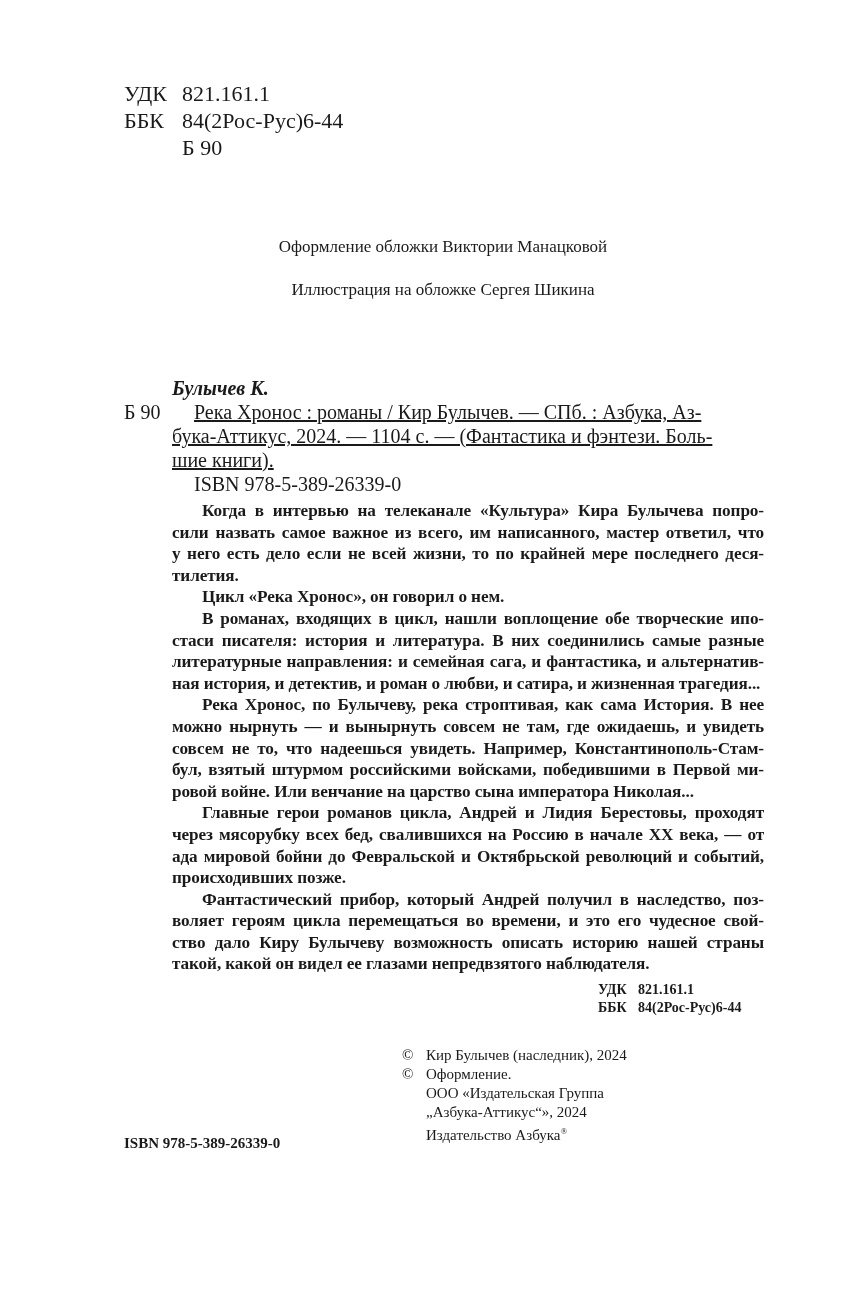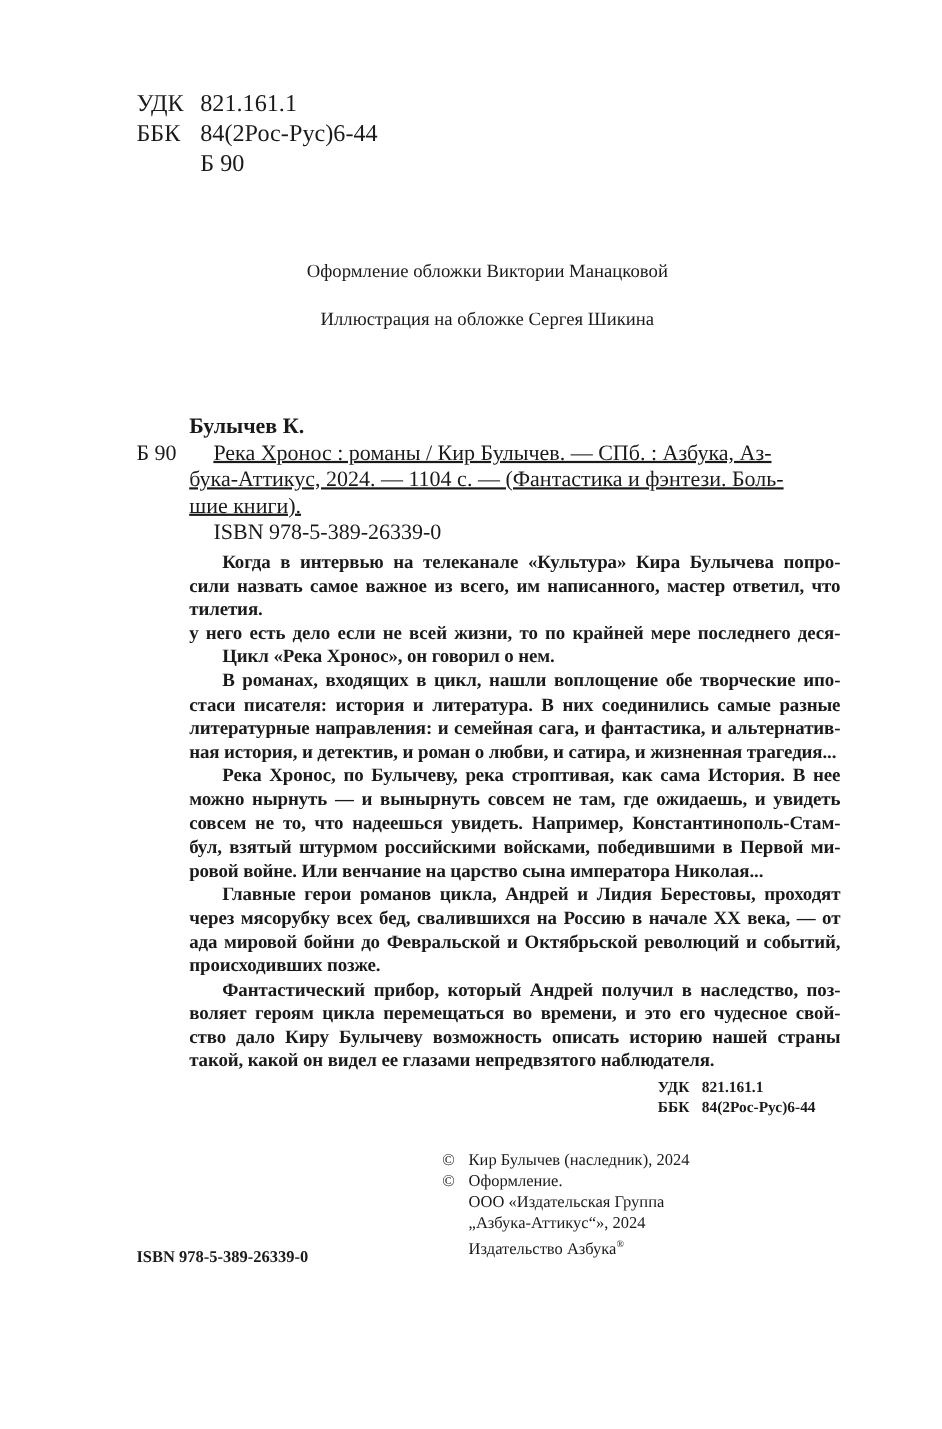--- a/index.html
+++ b/index.html
@@ -45,20 +45,21 @@
       left: 124px;
       top: 376px;
       width: 640px;
       font-family: "Liberation Serif", "DejaVu Serif", serif;
       font-size: 20px;
       line-height: 24px;
     }
     .biblio-author {
       margin-left: 48px;
       font-weight: bold;
+      font-style: italic;
     }
     .biblio-entry {
       display: flex;
     }
     .biblio-code {
       width: 48px;
       flex: 0 0 48px;
     }
     .biblio-text {
       flex: 1;
@@ -153,22 +154,22 @@
       <span class="biblio-line">шие книги).</span>
     </div>
   </div>
   <div class="biblio-isbn">ISBN 978-5-389-26339-0</div>
 </div>
 
 <div class="abs annotation">
   <p class="para">
     <span class="line indent">Когда в интервью на телеканале «Культура» Кира Булычева попро-</span>
     <span class="line">сили назвать самое важное из всего, им написанного, мастер ответил, что</span>
+    <span class="line">у него есть дело если не всей жизни, то по крайней мере последнего деся-</span>
     <span class="line last">тилетия.</span>
-    <span class="line">у него есть дело если не всей жизни, то по крайней мере последнего деся-</span>
   </p>
   <p class="para">
     <span class="line indent last">Цикл «Река Хронос», он говорил о нем.</span>
   </p>
   <p class="para">
     <span class="line indent">В романах, входящих в цикл, нашли воплощение обе творческие ипо-</span>
     <span class="line">стаси писателя: история и литература. В них соединились самые разные</span>
     <span class="line">литературные направления: и семейная сага, и фантастика, и альтернатив-</span>
     <span class="line last">ная история, и детектив, и роман о любви, и сатира, и жизненная трагедия...</span>
   </p>

